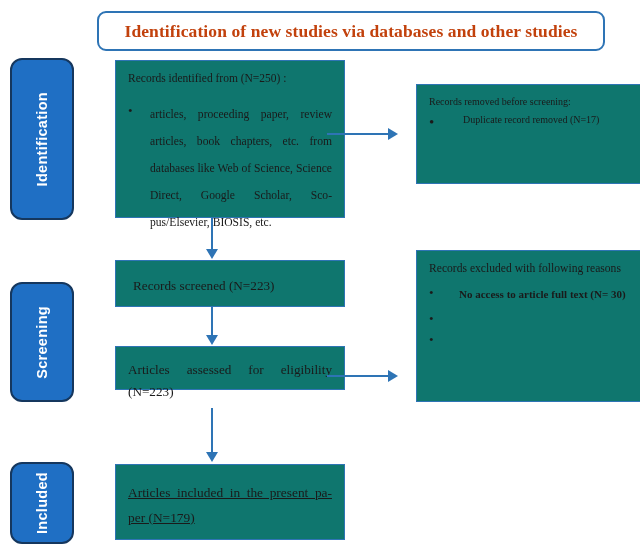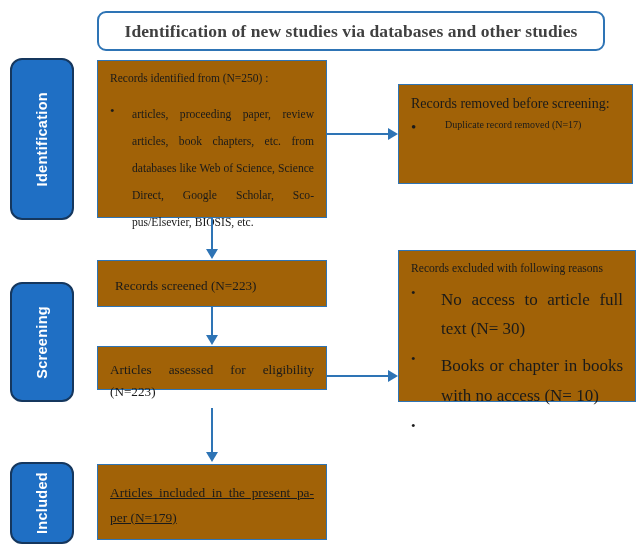--- a/index.html
+++ b/index.html
@@ -33,21 +33,21 @@
     display: flex;
     align-items: center;
     justify-content: center;
     box-sizing: border-box;
   }
   .title-box .title-text {
     font-family: "Liberation Serif", serif;
     font-weight: bold;
     font-size: 17.5px;
     letter-spacing: 0.1px;
-    color: #404040;
+    color: #c2410c;
     white-space: nowrap;
   }
 
   
   .stage-pill {
     position: absolute;
     background: #1F6FC4;
     border: 2px solid #15375E;
     border-radius: 12px;
     box-sizing: border-box;
@@ -66,24 +66,25 @@
     letter-spacing: 0.3px;
   }
 
   #stage-identification { left: 10px;  top: 58px;  width: 64px; height: 162px; }
   #stage-screening      { left: 10px;  top: 282px; width: 64px; height: 120px; }
   #stage-included       { left: 10px;  top: 462px; width: 64px; height: 82px;  }
 
   
   .content-box {
     position: absolute;
-    background: #a16207;
+    background: #0f766e;
     border: 1.6px solid #2E74B5;
     box-sizing: border-box;
     padding: 10px 12px 8px 12px;
+    margin-left: 18px;
   }
   .content-box p,
   .content-box .bullet-row {
     margin: 0;
     font-family: "Liberation Serif", serif;
     color: #1a1a1a;
   }
 
   
   #box-records-identified { left: 97px;  top: 60px;  width: 230px; height: 158px; }
@@ -92,21 +93,21 @@
   #box-articles-assessed  { left: 97px;  top: 346px; width: 230px; height: 44px;  }
   #box-records-excluded   { left: 398px; top: 250px; width: 238px; height: 152px; }
   #box-articles-included  { left: 97px;  top: 464px; width: 230px; height: 76px; text-decoration: underline;  }
 
   
   .lead-line {
     font-size: 11.5px;
     line-height: 1.35;
   }
   .lead-line-lg {
-    font-size: 14px;
+    font-size: 10px;
     line-height: 1.35;
   }
   .body-line {
     font-size: 12.6px;
     line-height: 1.55;
   }
   .bullet-row {
     display: flex;
     align-items: flex-start;
   }
@@ -176,24 +177,25 @@
   #box-records-excluded .bullet-row {
     margin-bottom: 7px;
   }
   #box-records-excluded .bullet-row .bullet-dot {
     width: 30px;
     font-size: 13px;
     padding-top: 1px;
   }
   #box-records-excluded .just-par {
     flex: 1 1 auto;
-    font-size: 17px;
+    font-size: 11px;
     line-height: 1.75;
     text-align: justify;
     text-justify: inter-word;
+    font-weight: bold;
   }
 
   
   .connector { position: absolute; }
   .conn-line-h {
     position: absolute;
     height: 2px;
     background: #2E74B5;
   }
   .conn-line-v {
@@ -264,21 +266,20 @@
   <div class="content-box" id="box-records-excluded">
     <p class="lead-line">Records excluded with following reasons</p>
 
     <div class="bullet-row">
       <span class="bullet-dot">•</span>
       <span class="just-par">No access to article full text (N= 30)</span>
     </div>
 
     <div class="bullet-row">
       <span class="bullet-dot">•</span>
-      <span class="just-par">Books or chapter in books with no access (N= 10)</span>
     </div>
 
     <div class="bullet-row">
       <span class="bullet-dot">•</span>
     </div>
   </div>
 
   <div class="content-box" id="box-articles-included">
     <p class="just-par">Articles included in the present pa-per (N=179)</p>
   </div>

